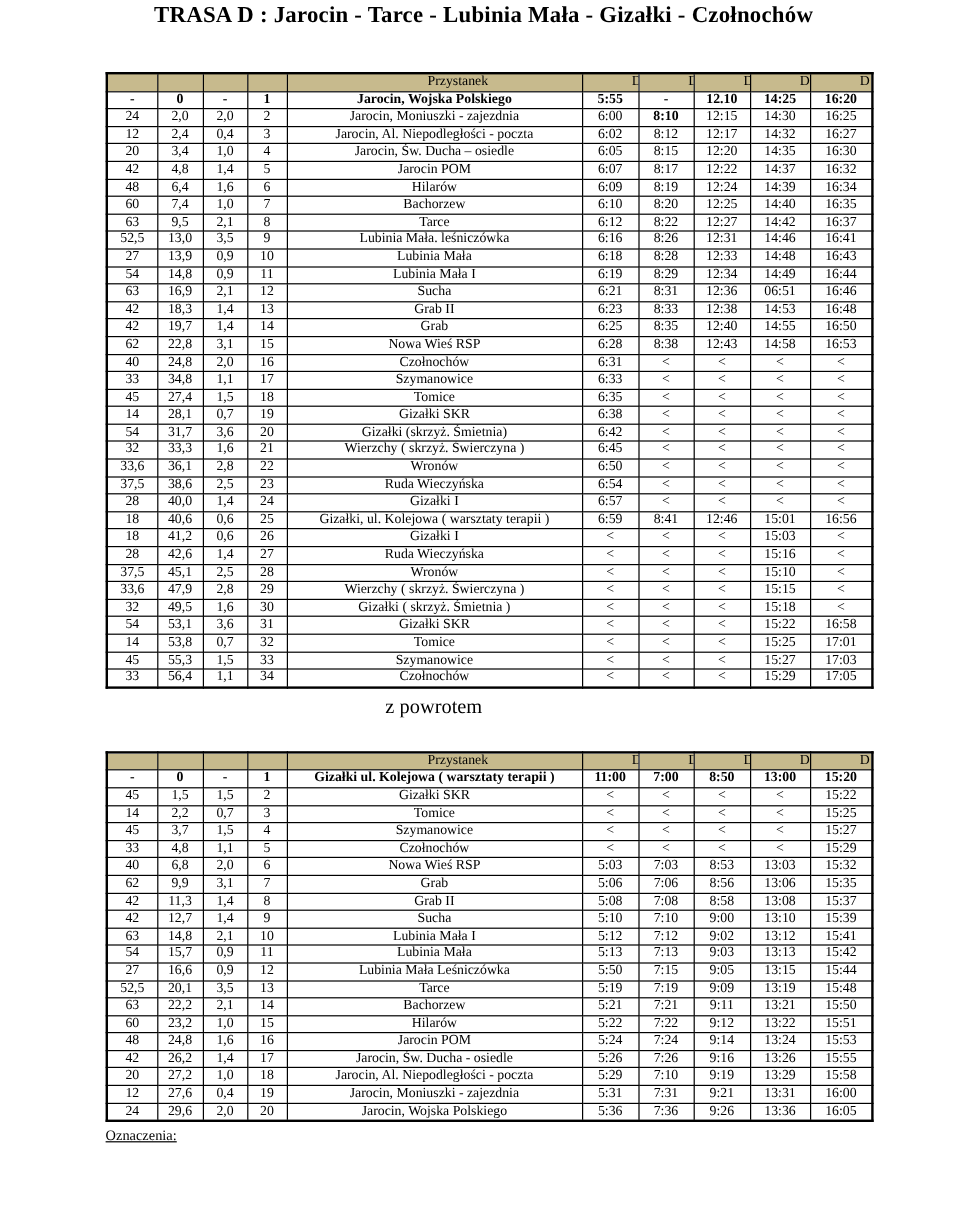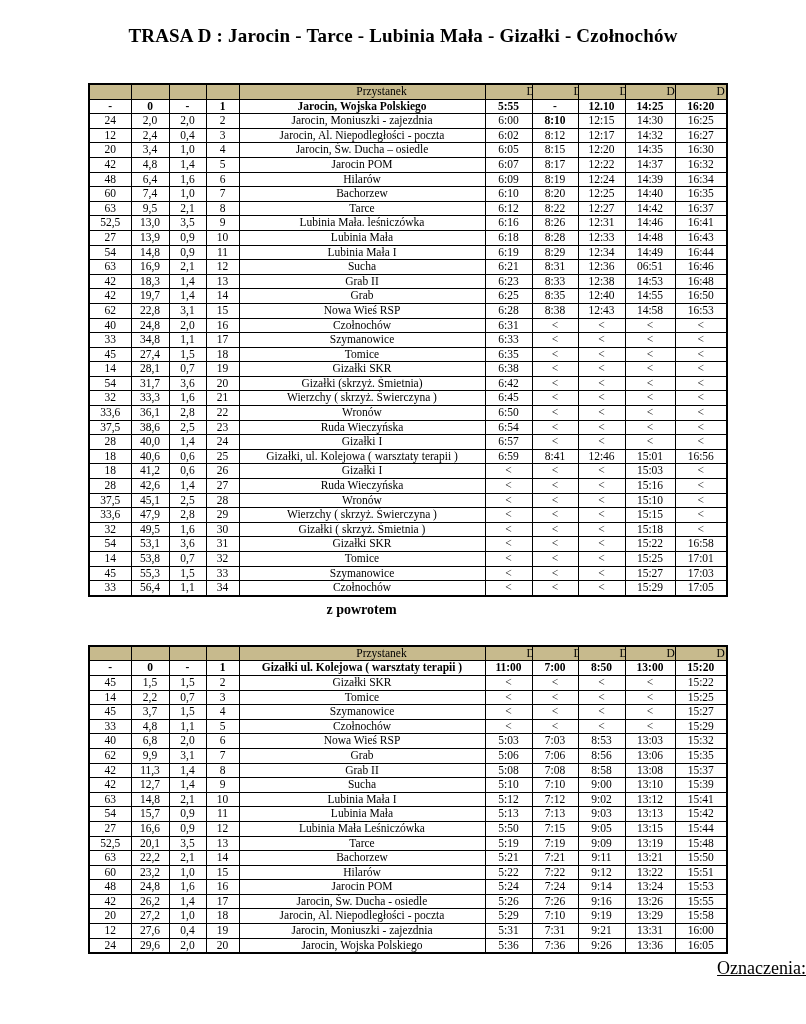--- a/index.html
+++ b/index.html
@@ -9,21 +9,21 @@
     position: relative; overflow: hidden;
     font-family: "Liberation Serif", serif;
     color: #000;
   }
   .page { width: 806px; height: 1024px; }
 
   .page-title {
     text-align: center;
     font-weight: bold;
     font-size: 19px;
-    padding-top: 25px;
+    padding-top: 2px;
     letter-spacing: 0.2px;
   }
 
   table.timetable {
     border-collapse: collapse;
     table-layout: fixed;
     width: 638px;
     margin-left: 88px;
     border: 2px solid #000;
   }
@@ -45,30 +45,28 @@
     padding-left: 41px;
   }
   #table-outbound { margin-top: 36px; }
   #table-return  { margin-top: 27px; }
   .bold { font-weight: bold; }
 
   .return-label {
     margin-left: 238px;
     width: 247px;
     text-align: center;
-    font-size: 14px;
+    font-size: 17px;
     margin-top: 5px;
-    font-weight: bold;
   }
 
   .legend {
     margin-left: 88px;
     margin-top: 4px;
-    font-size: 18px;
-    text-align: right;
+    font-size: 12px;
   }
   .legend-heading {
     text-decoration: underline;
     display: inline-block;
   }
   .legend-note {
     display: block;
     margin-top: 3px;
   }
 </style>

